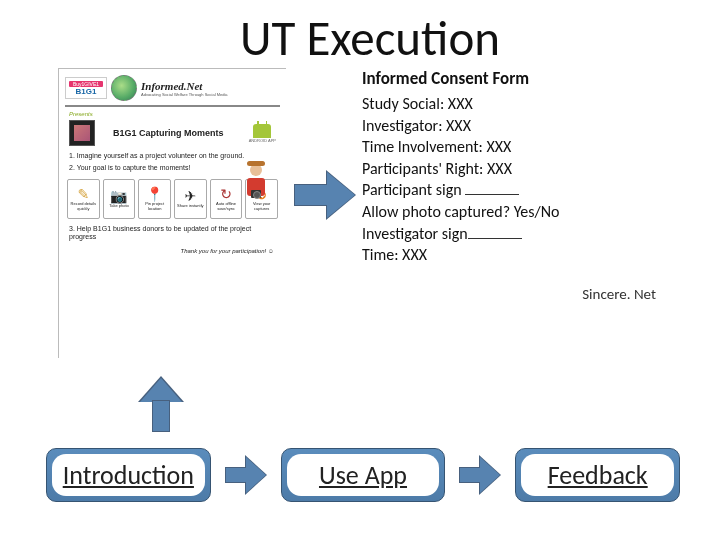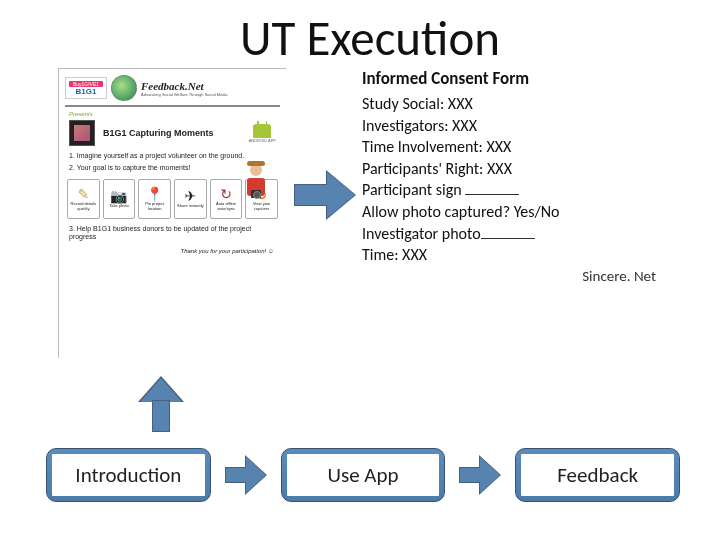--- a/index.html
+++ b/index.html
@@ -68,21 +68,21 @@
   }
   .sincere {
     font-style: italic;
     font-weight: bold;
     font-size: 11px;
     font-family: Georgia, serif;
     color: #222;
   }
   .sincere-sub { font-size: 4px; color: #555; display:block; }
   .presents { font-style: italic; color:#8a2; font-size:6px; margin:2px 0 0 4px;}
-  .row2 { display:flex; align-items:center; gap:8px; margin:3px 0 6px 4px;}
+  .row2 { display:flex; align-items:center; gap:18px; margin:3px 0 6px 4px;}
   .photo-thumb { width:26px; height:26px; background:#222; border:1px solid #555; position:relative;}
   .photo-thumb::after{content:"";position:absolute;inset:4px;background:linear-gradient(135deg,#c77,#a57);}
   .b1g1-title { font-weight:bold; font-size:9px; }
   .android { display:flex; flex-direction:column; align-items:center; margin-left:auto; margin-right:4px;}
   .android-icon { width:18px; height:14px; background:#a4c639; border-radius:3px 3px 0 0; position:relative;}
   .android-icon::before,.android-icon::after{content:"";position:absolute;top:-3px;width:1.5px;height:4px;background:#a4c639;}
   .android-icon::before{left:4px}.android-icon::after{right:4px}
   .android-label{font-size:4px;color:#666;}
   .li { margin: 4px 4px; font-size:7px; line-height:1.2;}
   .cam-guy{ position:absolute; right:12px; top:90px; width:36px; height:44px;}
@@ -122,21 +122,21 @@
 
   .consent {
     width: 300px;
     font-size: 16px;
     color:#111;
     line-height: 1.35;
   }
   .consent .heading { font-weight:700; font-size:17px; margin-bottom:2px;}
   .consent .line { white-space: nowrap; }
   .sign-line{ display:inline-block; border-bottom:1px solid #333; width:54px; vertical-align:baseline;}
-  .sincere-right { text-align:right; font-size:15px; padding-right:6px; color:#333;}
+  .sincere-right { text-align:right; font-size:15px; margin-top:18px; padding-right:6px; color:#333;}
 
   .arrow-up {
     position: absolute;
     left: 140px;
     top: 378px;
     width: 42px; height: 54px;
   }
   .arrow-up .shaft{position:absolute;left:12px;top:22px;width:18px;height:32px;background:#5783b0;border:1.5px solid #47607e;}
   .arrow-up .head{position:absolute;left:0;top:0;width:0;height:0;border-left:21px solid transparent;border-right:21px solid transparent;border-bottom:24px solid #5783b0;}
   .arrow-up .head-outline{position:absolute;left:-2px;top:-2px;width:0;height:0;border-left:23px solid transparent;border-right:23px solid transparent;border-bottom:26px solid #47607e;z-index:-1;}
@@ -154,23 +154,23 @@
     height:54px;
     border-radius:10px;
     background:linear-gradient(#5a8cbc,#4d7ba8);
     border:1.5px solid #365472;
     display:flex; align-items:center; justify-content:center;
     position:relative;
   }
   .pill-inner{
     position:absolute; inset:5px;
     background:#fff;
-    border-radius:1px;
+    border-radius:14px;
     display:flex; align-items:center; justify-content:center;
-    font-size:21px; color:#222;
+    font-size:26px; color:#222;text-decoration:underline;
   }
   .arrow-sm{
     width:42px;height:36px;position:relative;flex:0 0 auto;
   }
   .arrow-sm .shaft{position:absolute;left:0;top:10px;width:22px;height:16px;background:#5783b0;border:1.5px solid #47607e;}
   .arrow-sm .head{position:absolute;left:21px;top:0;width:0;height:0;border-top:18px solid transparent;border-bottom:18px solid transparent;border-left:20px solid #5783b0;}
   .arrow-sm .head-outline{position:absolute;left:20px;top:-2px;width:0;height:0;border-top:20px solid transparent;border-bottom:20px solid transparent;border-left:22px solid #47607e;z-index:-1;}
 </style>
 </head>
 <body>
@@ -180,21 +180,21 @@
 <div class="content">
 
   <div class="intro-card">
     <div class="intro-header">
       <div class="b1g1-badge">
         <span class="top">Buy1GIVE1</span>
         <span style="font-weight:bold;font-size:8px;color:#1766a6;">B1G1</span>
       </div>
       <div class="globe"></div>
       <div>
-        <span class="sincere">Feedback.Net</span>
+        <span class="sincere">Informed.Net</span>
         <span class="sincere-sub">Advocating Social Welfare Through Social Media</span>
       </div>
     </div>
     <div class="presents">Presents</div>
     <div class="row2">
       <div class="photo-thumb"></div>
       <div class="b1g1-title">B1G1 Capturing Moments</div>
       <div class="android">
         <div class="android-icon"></div>
         <span class="android-label">ANDROID APP</span>
@@ -240,26 +240,26 @@
 
   <div class="arrow-right-big">
     <div class="head-outline"></div>
       <div class="shaft"></div>
       <div class="head"></div>
   </div>
 
   <div class="consent">
     <div class="heading">Informed Consent Form</div>
     <div class="line">Study Social: XXX</div>
-    <div class="line">Investigators: XXX</div>
+    <div class="line">Investigator: XXX</div>
     <div class="line">Time Involvement: XXX</div>
     <div class="line">Participants' Right: XXX</div>
     <div class="line"><span>Participant sign </span><span class="sign-line"></span></div>
     <div class="line">Allow photo captured? Yes/No</div>
-    <div class="line"><span>Investigator photo</span><span class="sign-line"></span></div>
+    <div class="line"><span>Investigator sign</span><span class="sign-line"></span></div>
     <div class="line">Time: XXX</div>
     <div class="sincere-right">Sincere. Net</div>
   </div>
 </div>
 
 <div class="arrow-up">
   <div class="head-outline"></div>
     <div class="head"></div>
     <div class="shaft"></div>
 </div>

